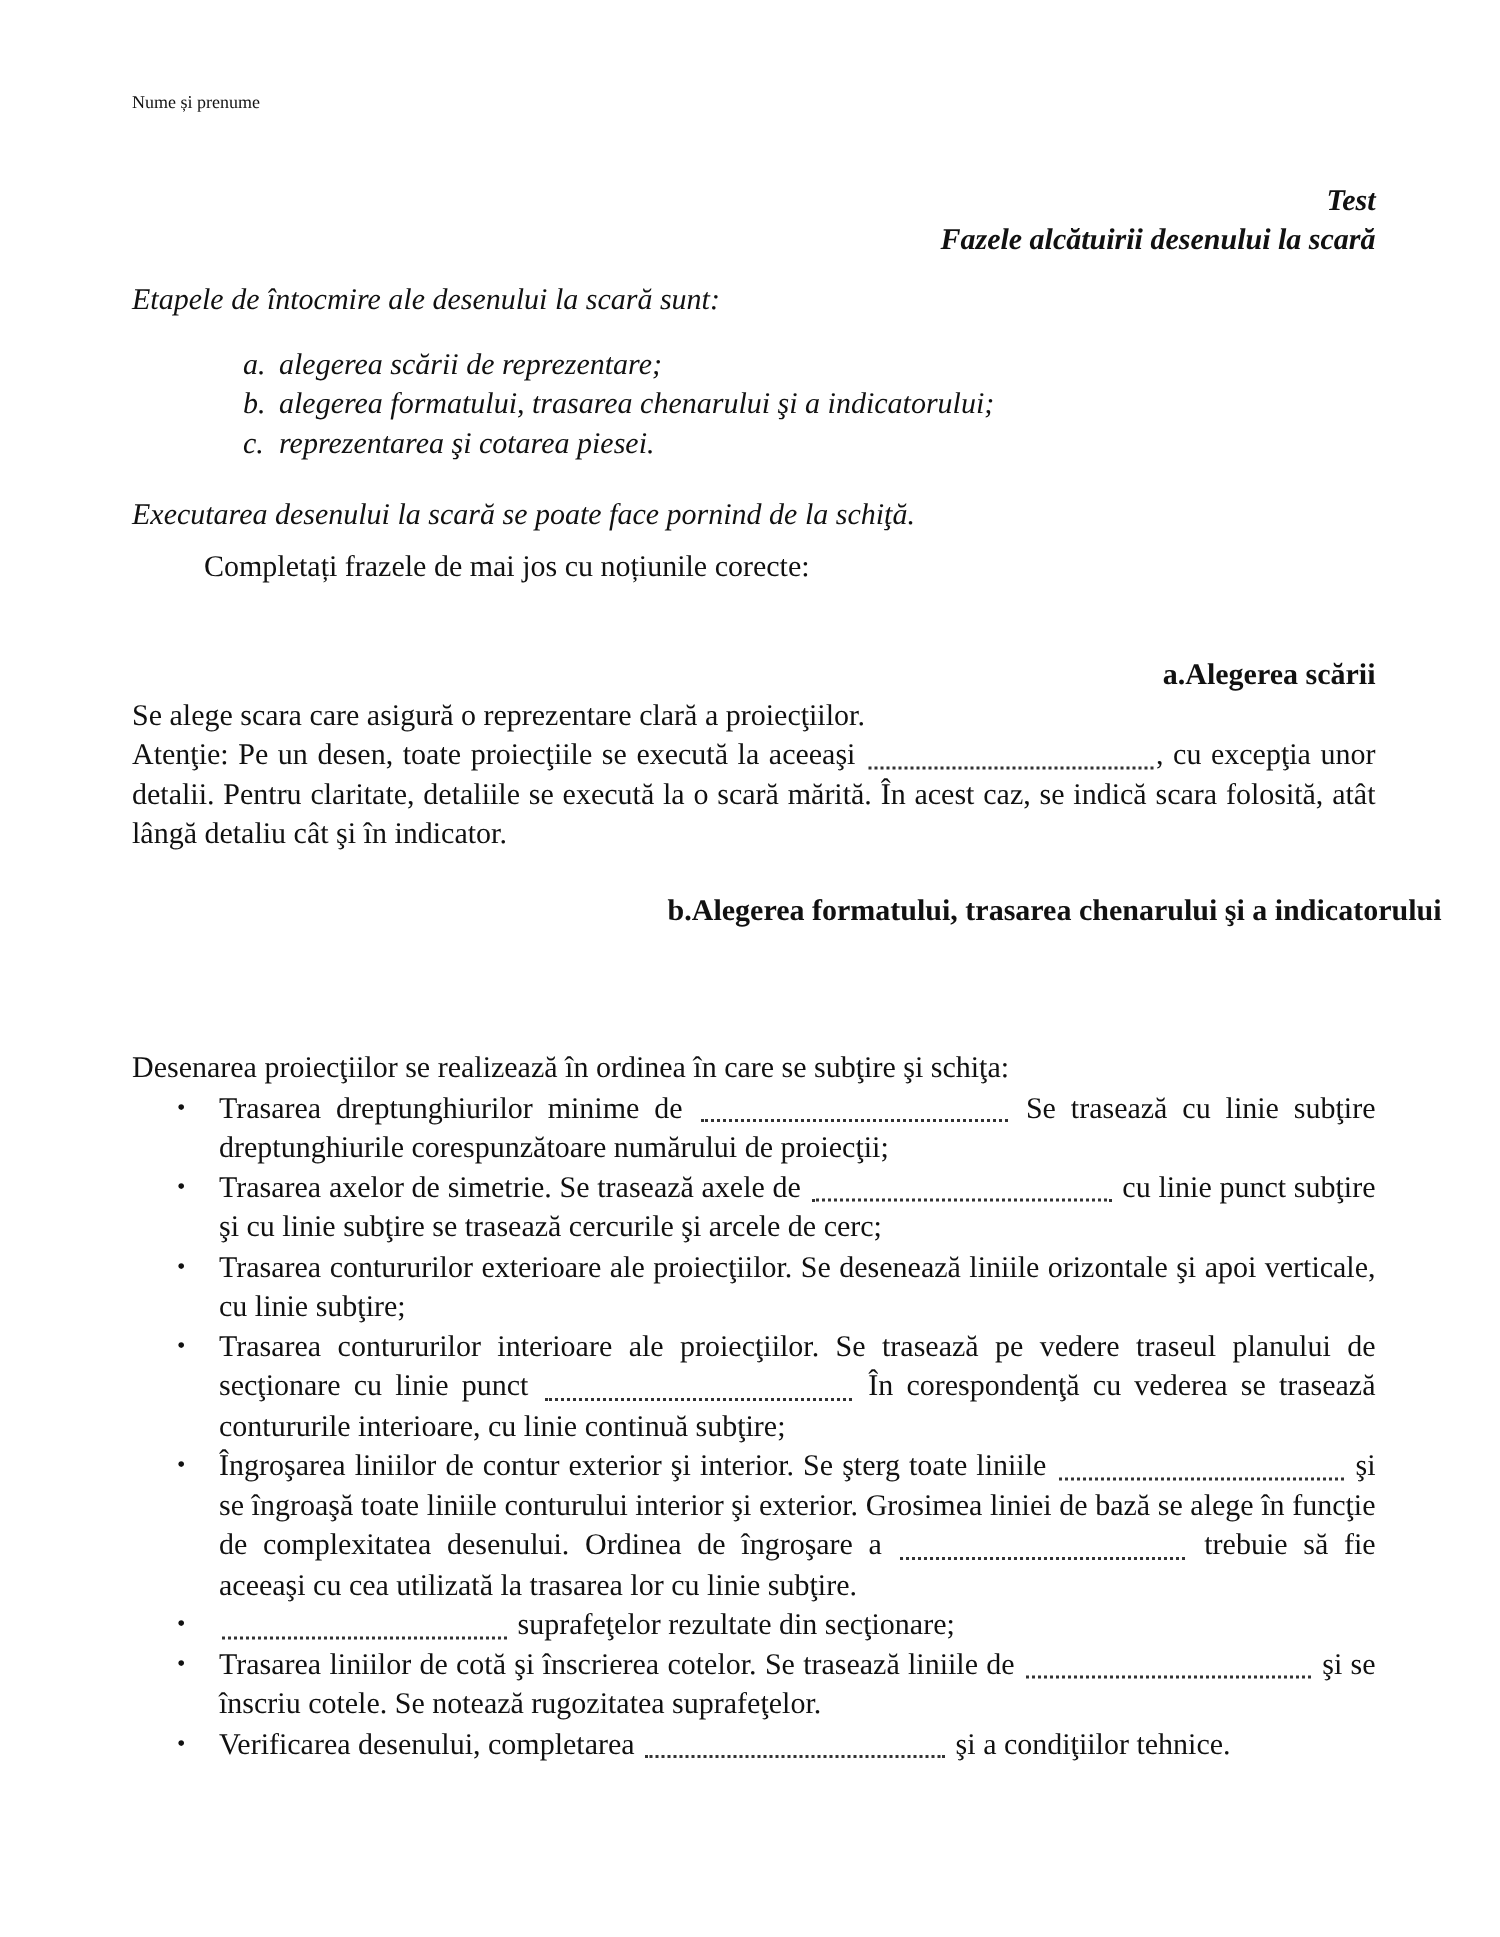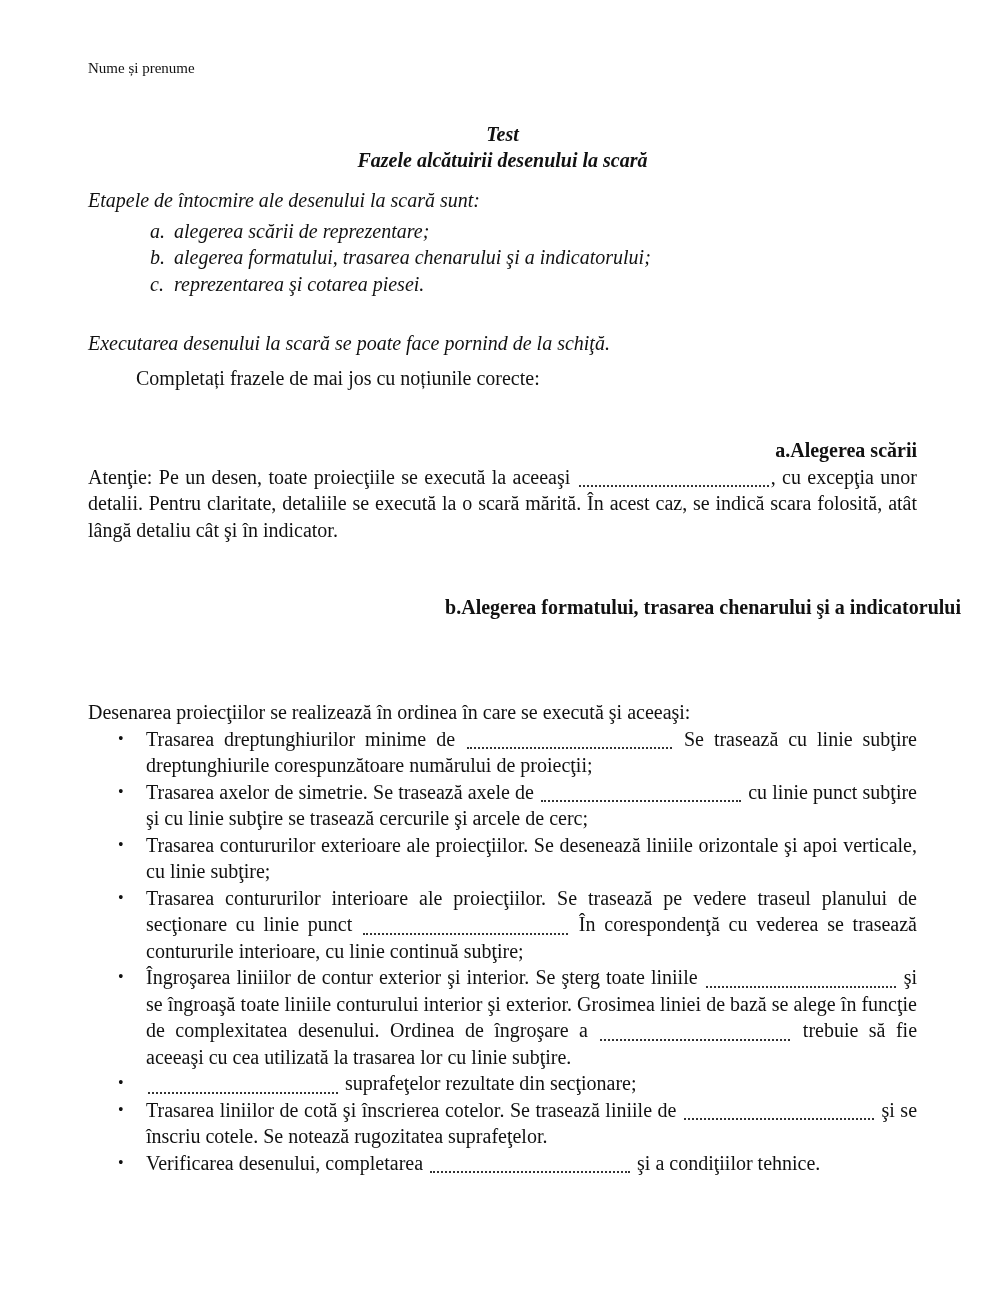--- a/index.html
+++ b/index.html
@@ -12,48 +12,48 @@
       height: 1291px;
       position: relative;
       overflow: hidden;
       font-family: "Liberation Serif", "DejaVu Serif", serif;
       color: #111111;
     }
     .name-line {
       position: absolute;
       left: 88px;
       top: 58px;
-      font-size: 15px;
+      font-size: 12px;
       line-height: 20px;
     }
     .title-block {
       position: absolute;
       left: 88px;
       top: 121px;
       width: 829px;
-      text-align: center;
+      text-align: right;
       font-style: italic;
       font-weight: bold;
       font-size: 20px;
       line-height: 26px;
     }
     .title-block div { margin: 0; }
     .txt {
       font-size: 20px;
       line-height: 26.5px;
     }
     .italic { font-style: italic; }
     .block {
       position: absolute;
       left: 88px;
       width: 829px;
     }
     .intro-list {
       list-style: none;
-      margin: 4px;
+      margin: 16px;
       padding: 0 0 0 58px;
     }
     .intro-list li {
       position: relative;
       padding-left: 0;
     }
     .intro-list .lbl {
       display: inline-block;
       width: 24px;
     }
@@ -122,34 +122,35 @@
 </div>
 
 <div class="block txt italic" style="top:330px;">Executarea desenului la scară se poate face pornind de la schiţă.</div>
 
 <div class="block txt" style="top:365px;margin-left:48px;">Completați frazele de mai jos cu noțiunile corecte:</div>
 
 <div class="block txt" style="top:437px;">
   <div class="sec-head">
     <span class="lbl">a.</span><span>Alegerea scării</span>
   </div>
+  <div>Se alege scara care asigură o reprezentare clară a proiecţiilor.</div>
   <div class="justify">
     <span>Atenţie: Pe un desen, toate proiecţiile se execută la aceeaşi</span>
     <input class="blank w190" type="text" value="" style=""><span>, cu excepţia unor detalii.  Pentru claritate, detaliile se execută la o scară mărită.  În acest caz, se indică scara folosită, atât lângă detaliu cât şi în indicator.</span>
   </div>
 </div>
 
 <div class="block txt" style="top:594px;margin-left:44px;">
   <div class="sec-head">
     <span class="lbl">b.</span><span>Alegerea formatului, trasarea chenarului şi a indicatorului</span>
   </div>
 </div>
 
 <div class="block txt" style="top:699px;">
-  <div>Desenarea proiecţiilor se realizează în ordinea în care se execută şi aceeaşi:</div>
+  <div>Desenarea proiecţiilor se realizează în ordinea în care se subţire şi schiţa:</div>
   <ul class="bullets">
     <li>
       <span class="bul">•</span>
       <span>Trasarea dreptunghiurilor minime de</span>
       <input class="blank w205" type="text" value="" style=""><span> Se trasează cu linie subţire dreptunghiurile corespunzătoare numărului de proiecţii;</span>
     </li>
     <li>
       <span class="bul">•</span>
       <span>Trasarea axelor de simetrie.  Se trasează axele de</span>
       <input class="blank w200" type="text" value="" style="">

